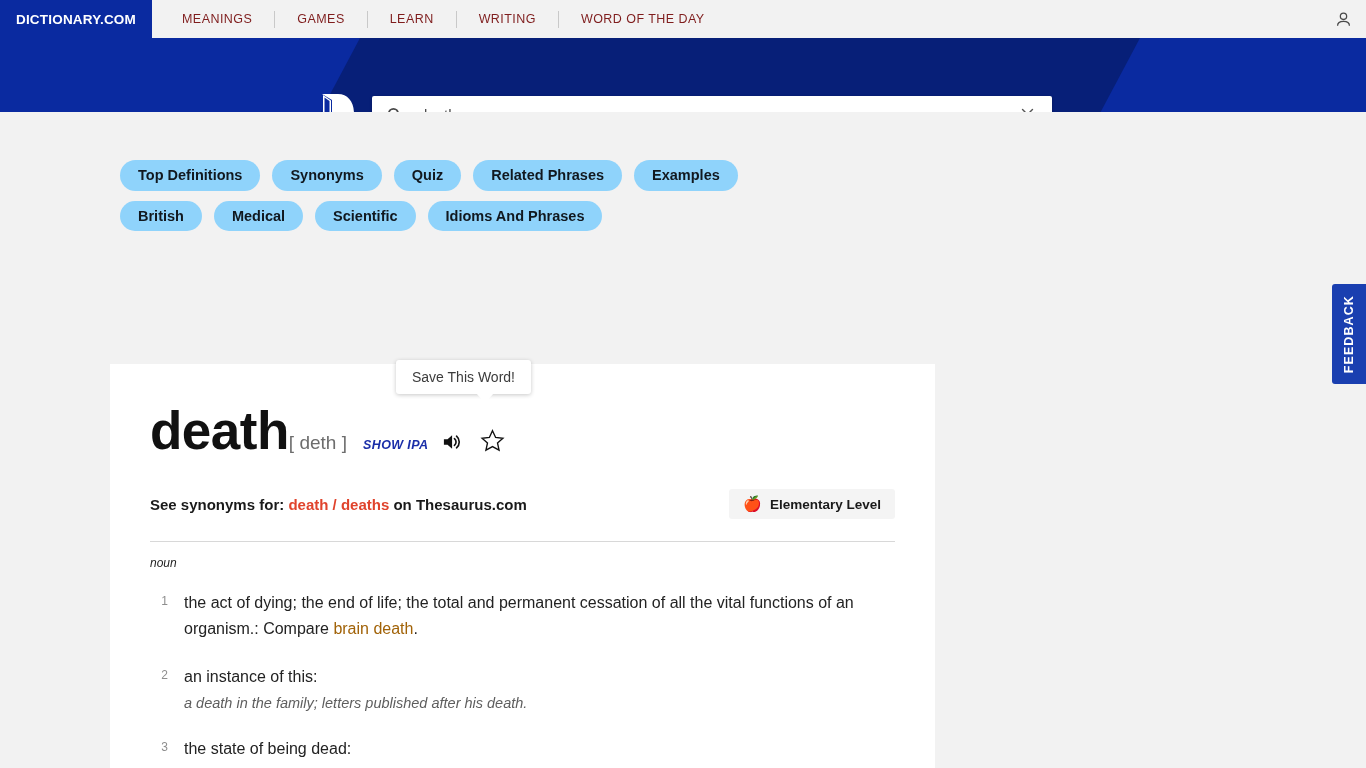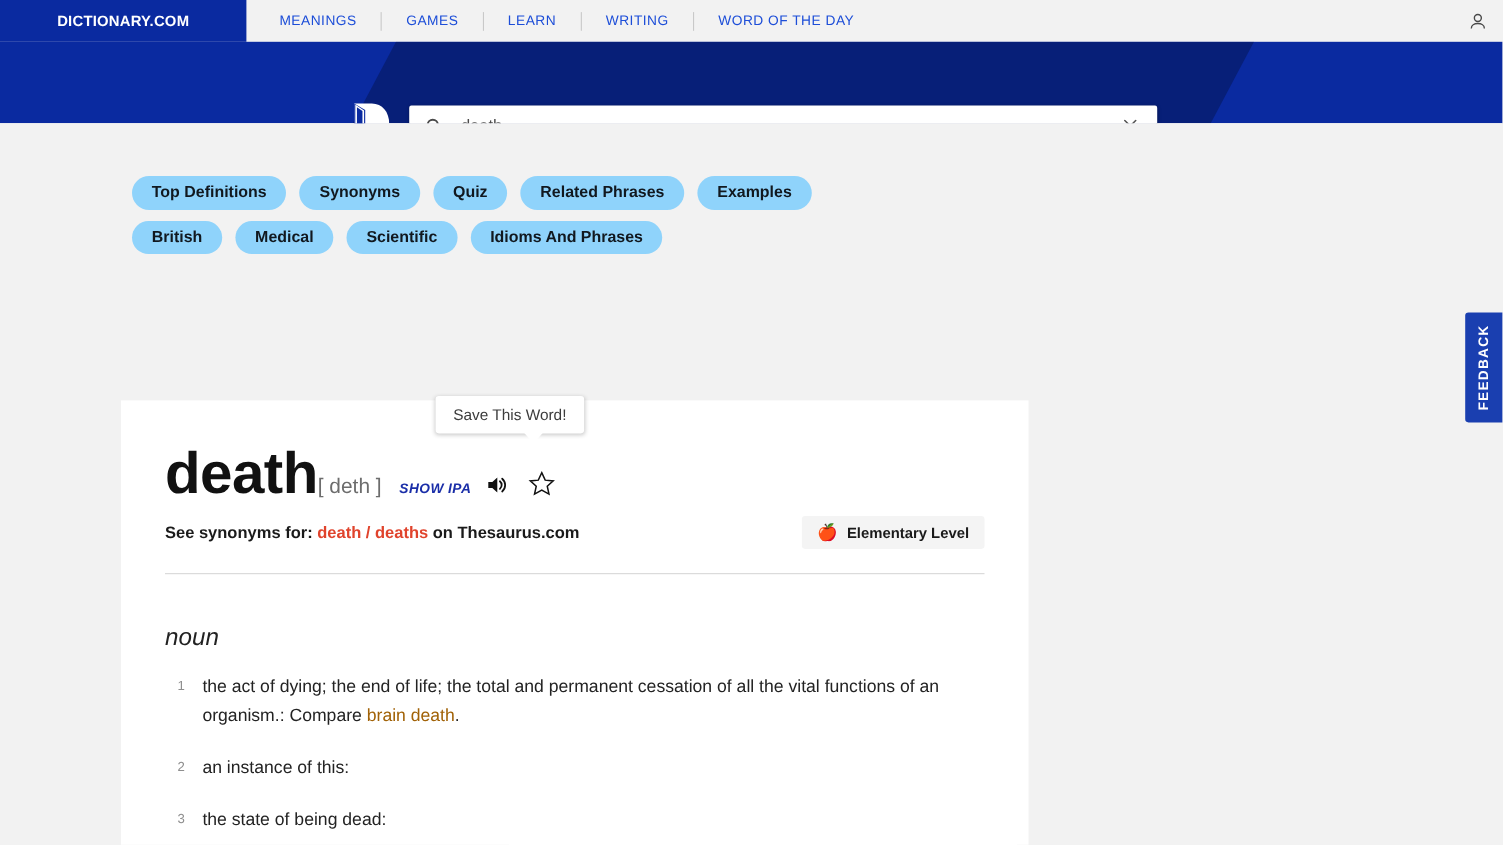--- a/index.html
+++ b/index.html
@@ -13,21 +13,21 @@
 
   
   .topnav {
     position: relative;
     height: 38px;
     background: #f2f2f2;
     display: flex;
     align-items: stretch;
   }
   .brand-tab {
-    width: 224px;
+    width: 152px;
     background: #0a2aa0;
     color: #ffffff;
     font-size: 13.5px;
     font-weight: bold;
     letter-spacing: .2px;
     display: flex;
     align-items: center;
     justify-content: center;
     cursor: pointer;
   }
@@ -41,21 +41,21 @@
     justify-content: center;
     cursor: pointer;
   }
   .navlinks {
     display: flex;
     align-items: center;
     padding-left: 8px;
   }
   .navlink {
     font-size: 12.5px;
-    color: #1d4ed8;
+    color: #7f1d1d;
     letter-spacing: .45px;
     padding: 0 22px;
     cursor: pointer;
     white-space: nowrap;
   }
   .navdiv {
     width: 1px;
     height: 17px;
     background: #c9c9c9;
   }
@@ -191,21 +191,21 @@
     color: #1a2ea8;
     letter-spacing: .4px;
     margin-left: 16px;
     cursor: pointer;
     font-style: italic;
   }
   .spk { margin-left: 14px; cursor: pointer; position: relative; top: 3px; }
   .star { margin-left: 16px; cursor: pointer; position: relative; top: 4px; }
 
   .synline {
-    margin-top: 12px;
+    margin-top: 32px;
     font-size: 15px;
     font-weight: bold;
     color: #1a1a1a;
     display: flex;
     align-items: center;
     justify-content: space-between;
   }
   .syn-red { color: #e0432c; cursor: pointer; }
   .level-badge {
     background: #f4f4f4;
@@ -221,22 +221,22 @@
   }
   .apple { font-size: 15px; }
 
   .rule {
     margin-top: 22px;
     height: 1px;
     background: #d8d8d8;
   }
 
   .pos {
-    margin-top: 44px;
-    font-size: 22px;
+    margin-top: 14px;
+    font-size: 12px;
     font-style: italic;
     color: #222222;
   }
 
   .defs { margin-top: 20px; }
   .def {
     display: flex;
     margin-bottom: 21px;
   }
   .def-num {
@@ -402,20 +402,21 @@
           <div class="def-text">
             <span>the act of dying; the end of life; the total and permanent cessation of all the vital functions of an organism.: Compare </span><span class="def-link">brain death</span><span>.</span>
           </div>
         </div>
       </div>
 
       <div class="def">
         <div class="def-num">2</div>
         <div class="def-body">
           <div class="def-text">an instance of this:</div>
+          <div class="def-ex">a death in the family; letters published after his death.</div>
         </div>
       </div>
 
       <div class="def">
         <div class="def-num">3</div>
         <div class="def-body">
           <div class="def-text">the state of being dead:</div>
 
         </div>
       </div>

